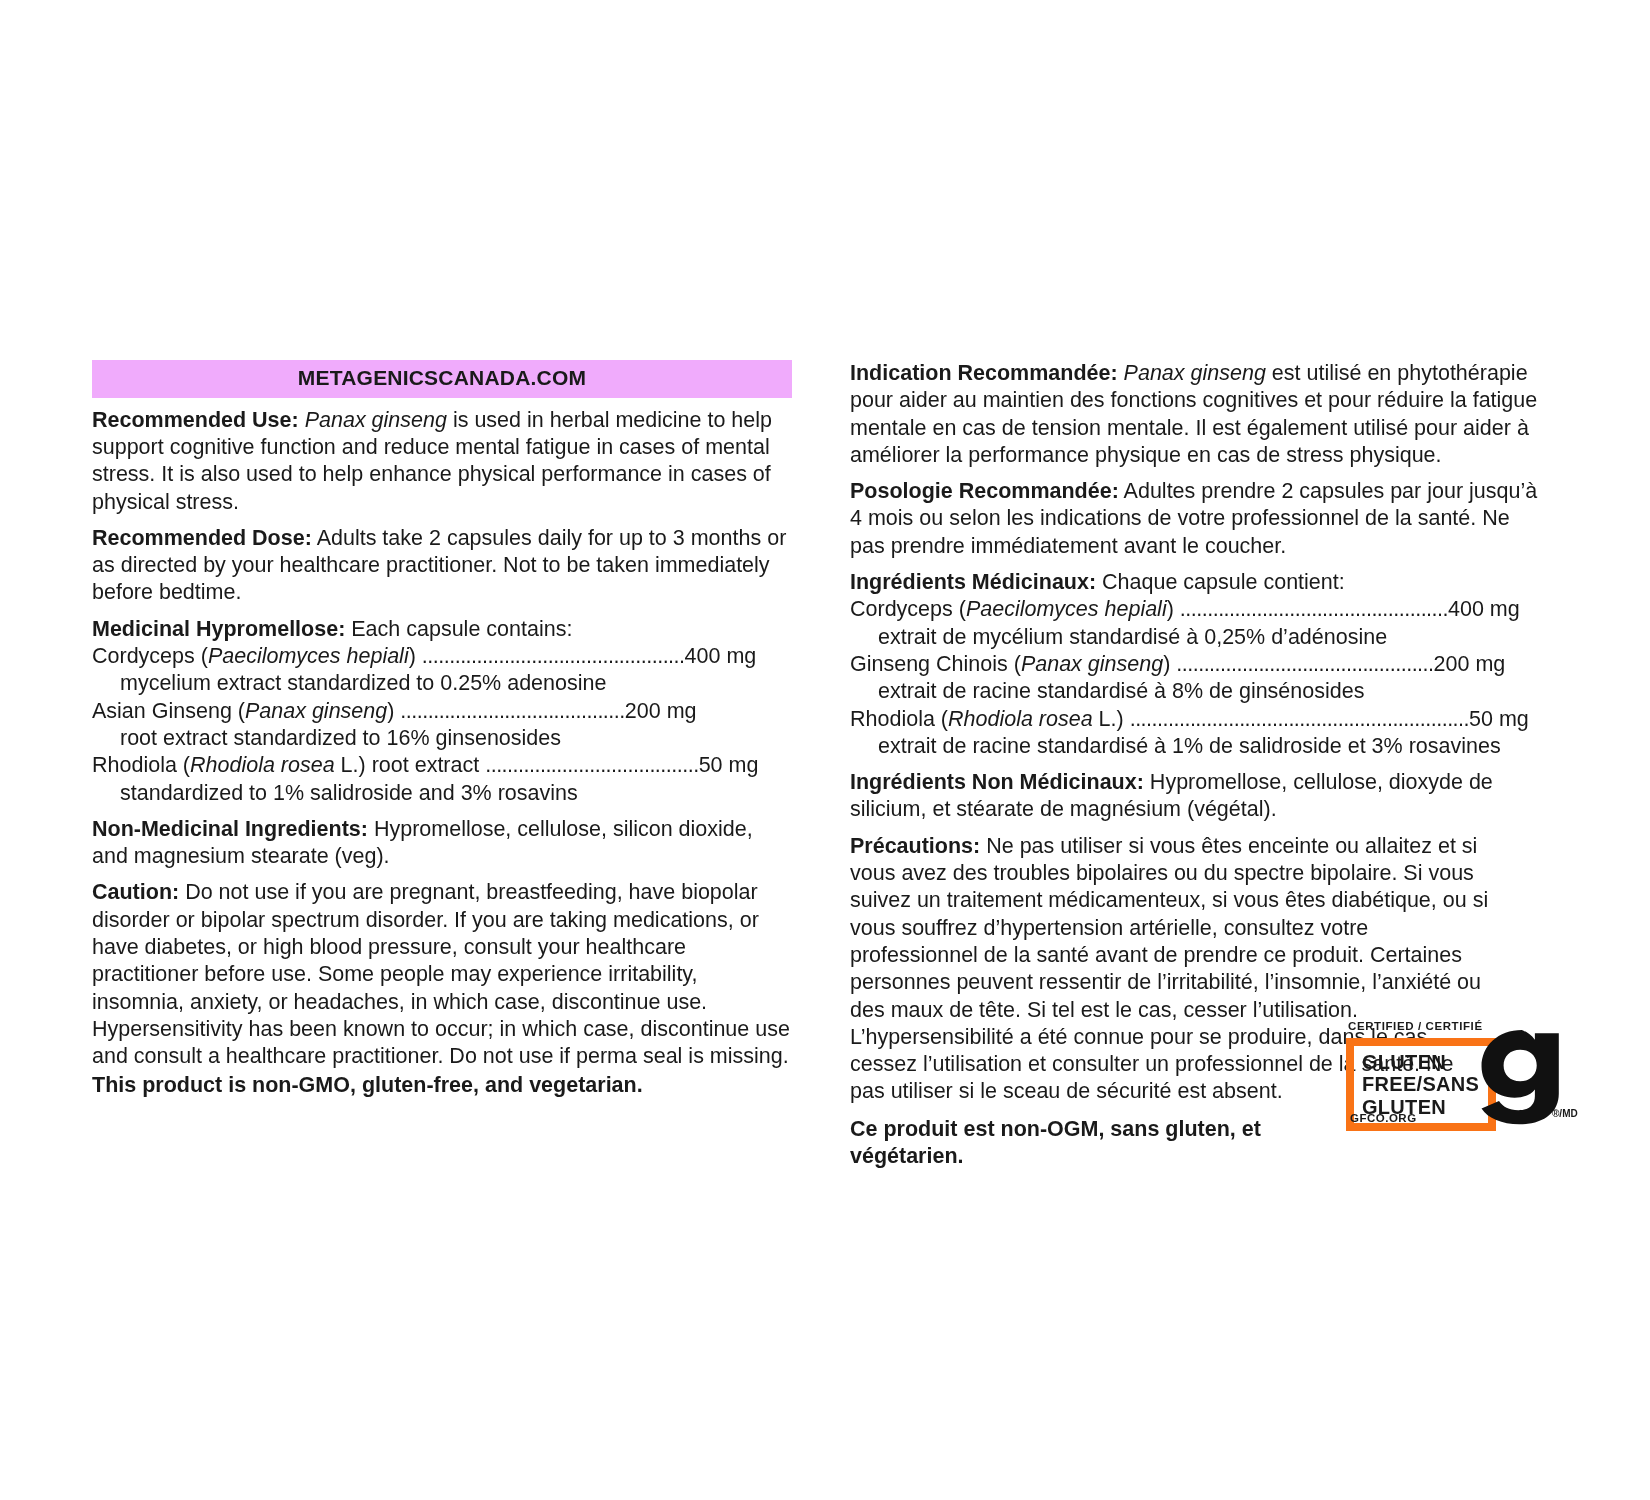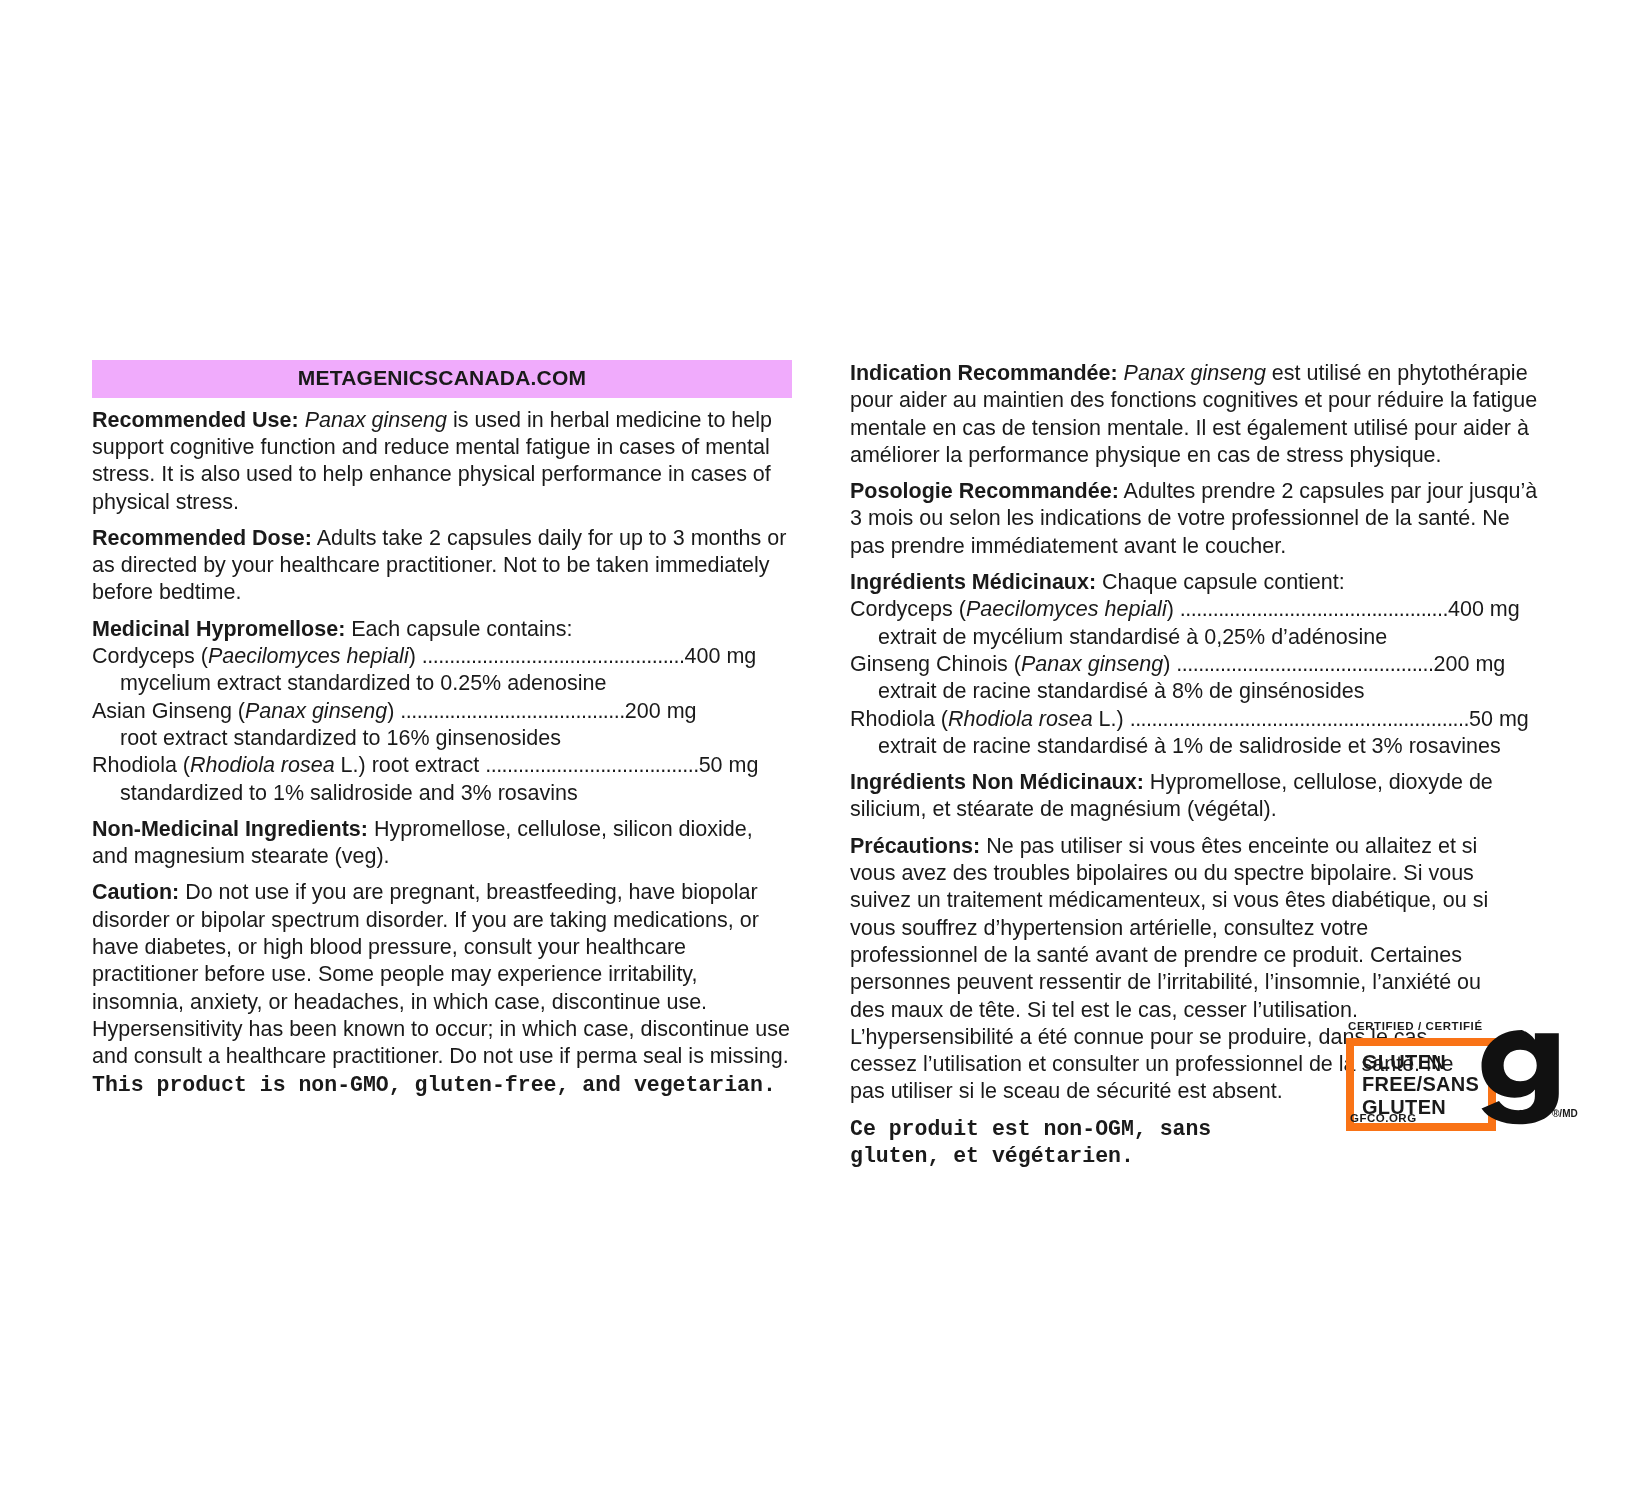--- a/index.html
+++ b/index.html
@@ -57,21 +57,20 @@
   .ing-sub {
     margin: 0 0 0 28px;
   }
   .dots {
     letter-spacing: -0.5px;
   }
 
   .bold-note {
     font-weight: bold;
     margin: 2px 0 0 0;
-    font-family: Liberation Mono, monospace;
   }
 
   .imported {
     position: absolute;
     left: 92px;
     top: 1150px;
     width: 760px;
     font-size: 21.5px;
   }
 
@@ -175,21 +174,21 @@
     <p class="bold-note">This product is non-GMO, gluten-free, and vegetarian.</p>
   </div>
 
   <div class="col col-right">
 
     <p class="blk">
       <b>Indication Recommandée:</b><span> </span><i>Panax ginseng</i><span> est utilisé en phytothérapie pour aider au maintien des fonctions cognitives et pour réduire la fatigue mentale en cas de tension mentale. Il est également utilisé pour aider à améliorer la performance physique en cas de stress physique.</span>
     </p>
 
     <p class="blk">
-      <b>Posologie Recommandée:</b><span> Adultes prendre 2 capsules par jour jusqu’à 3 mois ou selon les indications de votre professionnel de la santé. Ne pas prendre immédiatement avant le coucher.</span>
+      <b>Posologie Recommandée:</b><span> Adultes prendre 2 capsules par jour jusqu’à 4 mois ou selon les indications de votre professionnel de la santé. Ne pas prendre immédiatement avant le coucher.</span>
     </p>
 
     <p class="tight">
       <b>Ingrédients Médicinaux:</b><span> Chaque capsule contient:</span>
     </p>
 
     <p class="ing-line">
       <span>Cordyceps (</span><i>Paecilomyces hepiali</i><span>) </span><span class="dots">.................................................</span><span>400 mg</span>
     </p>
     <p class="ing-sub">extrait de mycélium standardisé à 0,25% d’adénosine</p>

